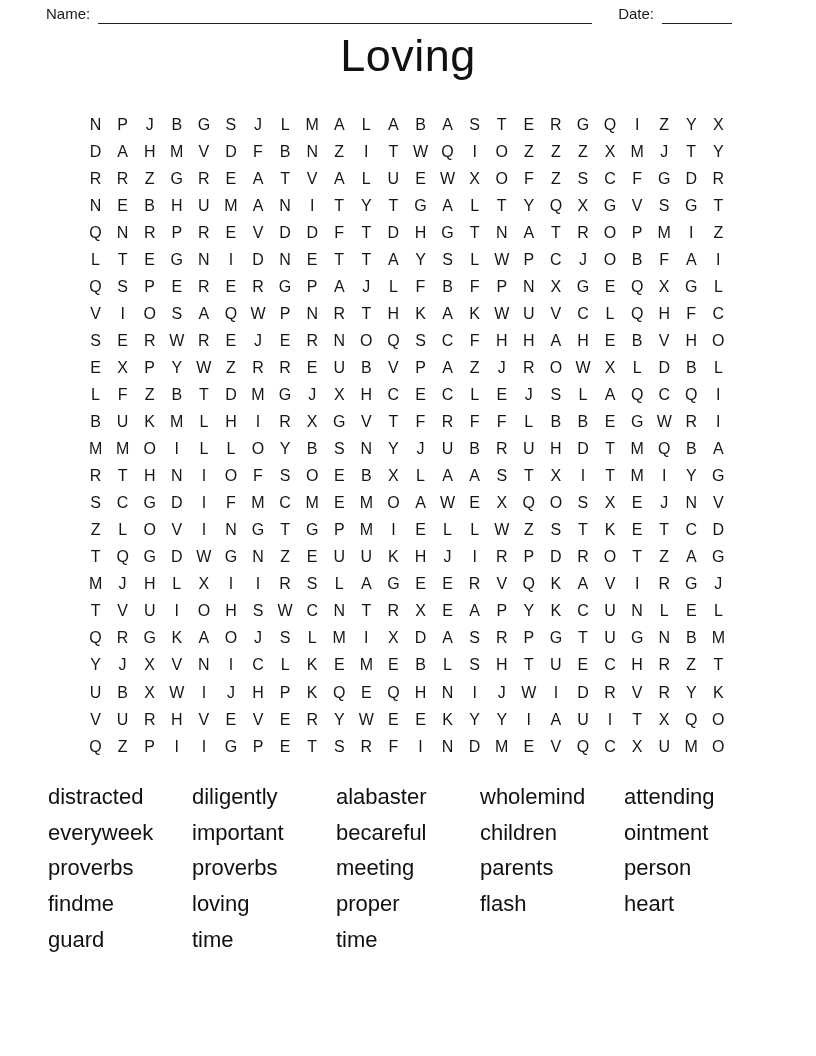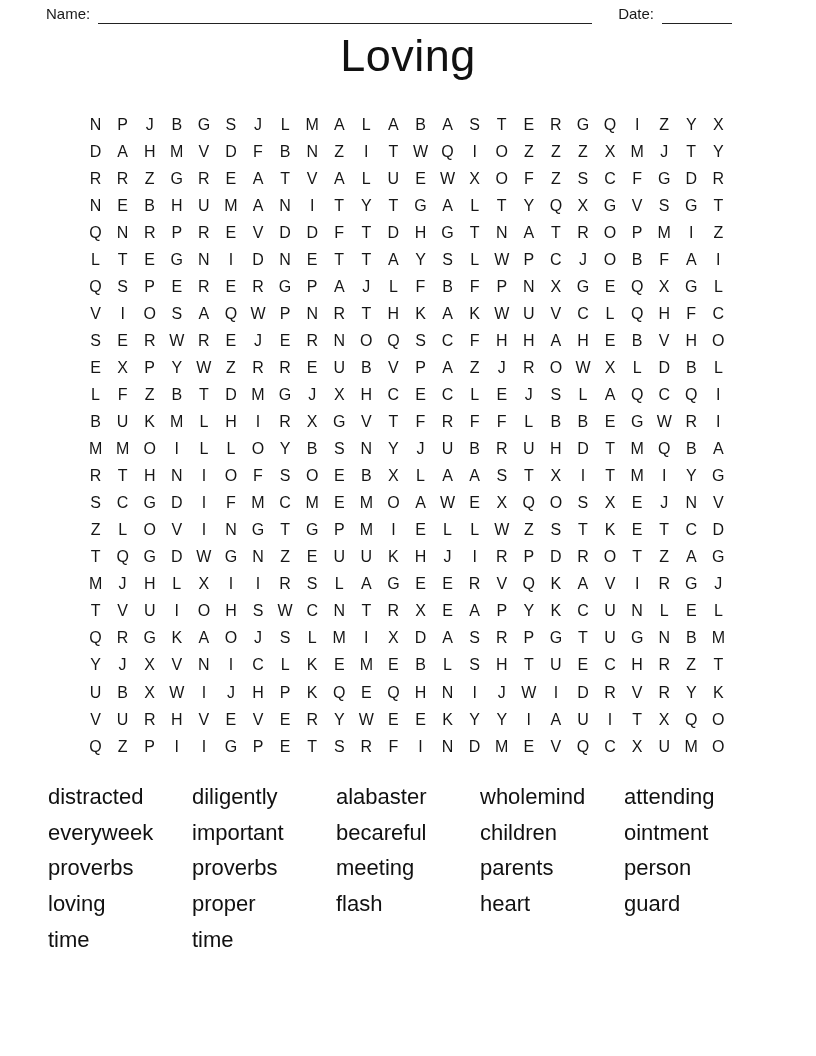--- a/index.html
+++ b/index.html
@@ -733,20 +733,21 @@
     <div class="word-item">everyweek</div>
     <div class="word-item">important</div>
     <div class="word-item">becareful</div>
     <div class="word-item">children</div>
     <div class="word-item">ointment</div>
     <div class="word-item">proverbs</div>
     <div class="word-item">proverbs</div>
     <div class="word-item">meeting</div>
     <div class="word-item">parents</div>
     <div class="word-item">person</div>
+    <div class="word-item">findme</div>
     <div class="word-item">loving</div>
     <div class="word-item">proper</div>
     <div class="word-item">flash</div>
     <div class="word-item">heart</div>
     <div class="word-item">guard</div>
     <div class="word-item">time</div>
     <div class="word-item">time</div>
   </div>
 
 </body></html>

